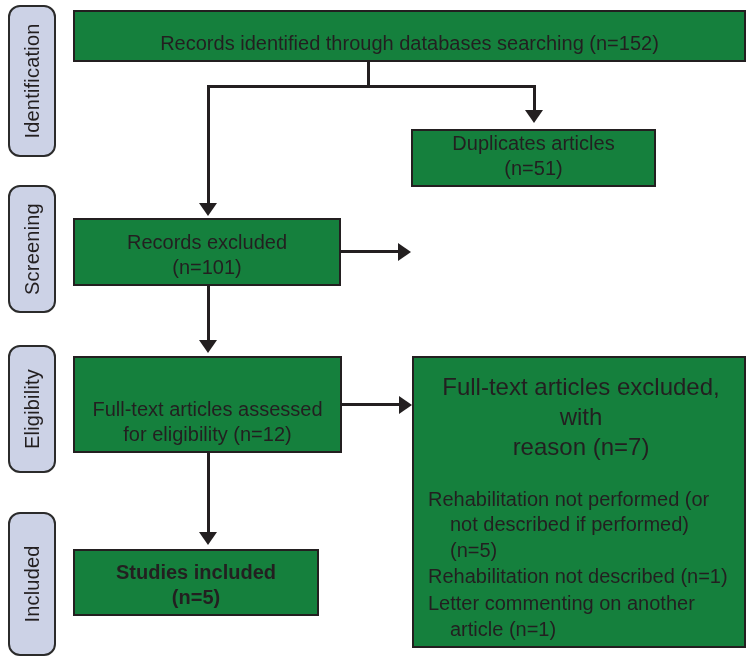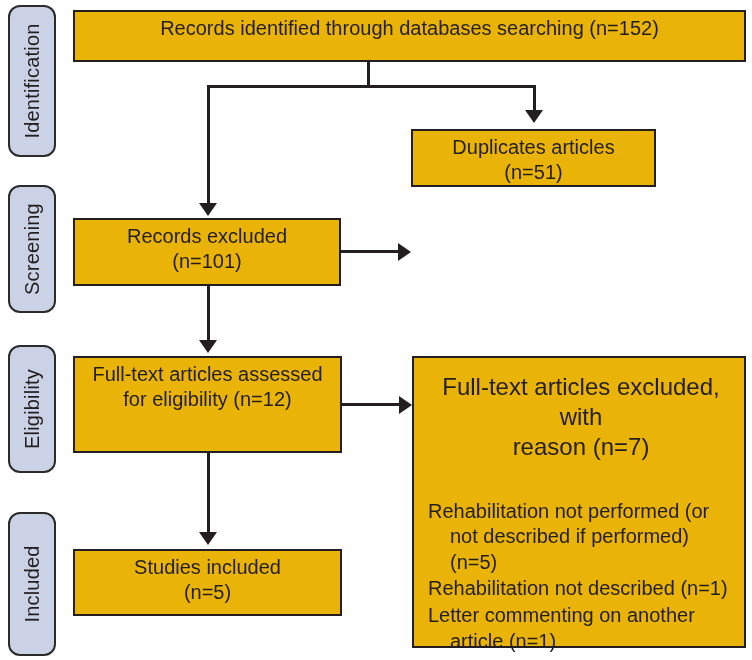--- a/index.html
+++ b/index.html
@@ -16,37 +16,37 @@
     transform:translate(-50%,-50%) rotate(-90deg);
     white-space:nowrap;font-size:20px;letter-spacing:0.2px;
     color:#231f20;line-height:1;}
 
   #pill-identification{top:5px;height:152px;}
   #pill-screening{top:185px;height:128px;}
   #pill-eligibility{top:345px;height:128px;}
   #pill-included{top:512px;height:144px;}
 
   
-  .flow-box{position:absolute;box-sizing:border-box;background:#eab308;
-    border:2.5px solid #231f20;display:flex;align-items:flex-start;
+  .flow-box{position:absolute;box-sizing:border-box;background:#15803d;
+    border:2.5px solid #231f20;display:flex;align-items:flex-end;
     justify-content:center;text-align:center;line-height:1.26;
     font-size:20px;padding:4px 10px;}
 
   #box-identified{left:73px;top:10px;width:673px;height:52px;}
   #box-duplicates{left:411px;top:129px;width:245px;height:58px;}
   #box-screened{left:73px;top:218px;width:268px;height:68px;}
   #box-excluded-abstract{left:411px;top:217px;width:335px;height:69px;}
   #box-fulltext{left:73px;top:356px;width:269px;height:97px;}
-  #box-studies{left:73px;top:549px;width:269px;height:67px;}
+  #box-studies{left:73px;top:549px;width:246px;height:67px;font-weight:bold;}
 
   #box-reasons{left:412px;top:356px;width:334px;height:292px;
     display:block;text-align:left;padding:10px 10px 8px 14px;}
   #box-reasons .reason-head{
     text-align:center;font-size:24px;line-height:1.26;margin:4px 6px 0 6px;}
-  #box-reasons .reason-list{margin-top:36px;}
+  #box-reasons .reason-list{margin-top:24px;}
   #box-reasons .reason-item{
     font-size:20px;line-height:1.28;margin-bottom:1px;
     padding-left:22px;text-indent:-22px;}
 
   
   .ln{position:absolute;background:#231f20;}
   .v{width:3px;}
   .h{height:3px;}
 
   .arrow-d{position:absolute;width:0;height:0;

